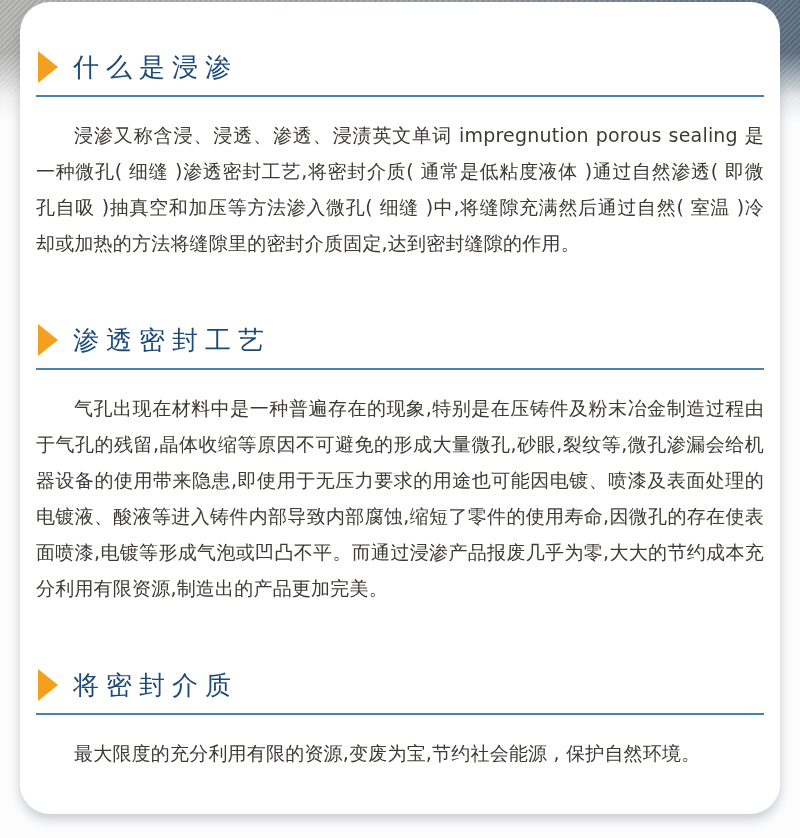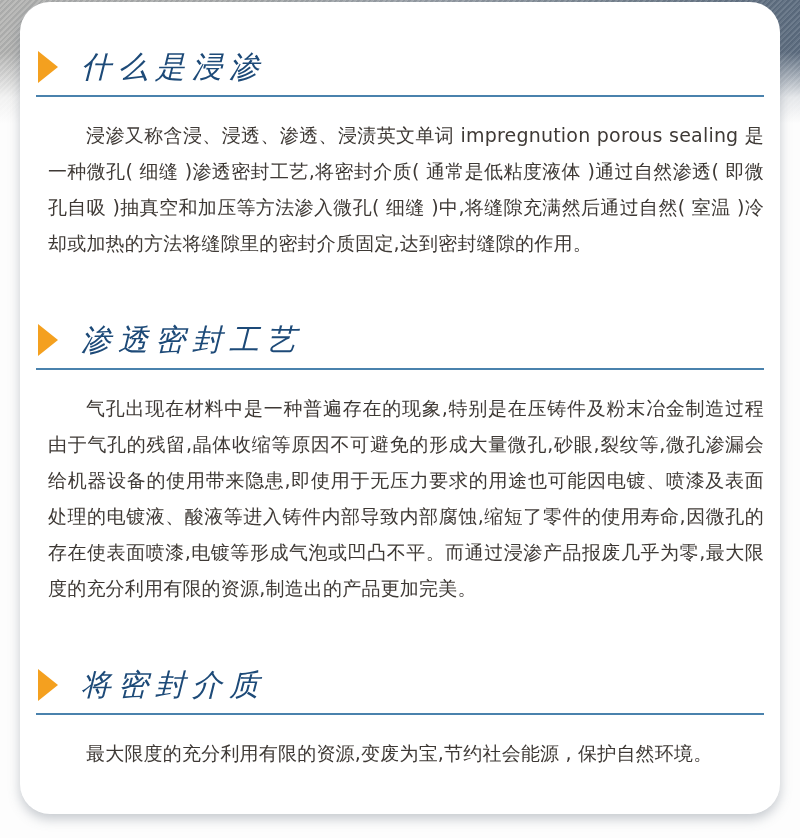--- a/index.html
+++ b/index.html
@@ -48,36 +48,35 @@
   }
   .tri {
     width: 20px;
     height: 32px;
     flex: 0 0 20px;
     margin-right: 11px;
     background: var(--accent-color, #f4a01f);
     clip-path: polygon(0 0, 100% 50%, 0 100%);
   }
   .sec-title {
-    margin: 12px;
-    font-size: 30px;
+    margin: 4px;
+    font-size: 26px;
     line-height: 38px;
     font-weight: 400;
     letter-spacing: 7px;
     color: var(--heading-color, #1d4a78);
     white-space: nowrap;
-    font-style: italic;
   }
   .rule {
     height: 2px;
     margin-top: 9px;
     background: var(--rule-color, #4a82ad);
   }
   .body-text {
-    margin: 20px 0 0 12px;
+    margin: 20px 0 0 0;
     font-size: 19px;
     line-height: 36px;
     letter-spacing: 0.2px;
     color: var(--body-color, #3e3935);
     text-align: justify;
     text-indent: 2em;
   }
 </style>
 </head>
 <body>
@@ -95,21 +94,21 @@
       <div class="rule"></div>
       <p class="body-text">浸渗又称含浸、浸透、渗透、浸渍英文单词 impregnution porous sealing 是一种微孔( 细缝 )渗透密封工艺,将密封介质( 通常是低粘度液体 )通过自然渗透( 即微孔自吸 )抽真空和加压等方法渗入微孔( 细缝 )中,将缝隙充满然后通过自然( 室温 )冷却或加热的方法将缝隙里的密封介质固定,达到密封缝隙的作用。</p>
     </section>
 
     <section class="sec">
       <div class="sec-head">
         <span class="tri"></span>
         <h2 class="sec-title">渗透密封工艺</h2>
       </div>
       <div class="rule"></div>
-      <p class="body-text">气孔出现在材料中是一种普遍存在的现象,特别是在压铸件及粉末冶金制造过程由于气孔的残留,晶体收缩等原因不可避免的形成大量微孔,砂眼,裂纹等,微孔渗漏会给机器设备的使用带来隐患,即使用于无压力要求的用途也可能因电镀、喷漆及表面处理的电镀液、酸液等进入铸件内部导致内部腐蚀,缩短了零件的使用寿命,因微孔的存在使表面喷漆,电镀等形成气泡或凹凸不平。而通过浸渗产品报废几乎为零,最大限度的充分利用有限的资源,制造出的产品更加完美。</p>
+      <p class="body-text">气孔出现在材料中是一种普遍存在的现象,特别是在压铸件及粉末冶金制造过程由于气孔的残留,晶体收缩等原因不可避免的形成大量微孔,砂眼,裂纹等,微孔渗漏会给机器设备的使用带来隐患,即使用于无压力要求的用途也可能因电镀、喷漆及表面处理的电镀液、酸液等进入铸件内部导致内部腐蚀,缩短了零件的使用寿命,因微孔的存在使表面喷漆,电镀等形成气泡或凹凸不平。而通过浸渗产品报废几乎为零,大大的节约成本充分利用有限资源,制造出的产品更加完美。</p>
     </section>
 
     <section class="sec">
       <div class="sec-head">
         <span class="tri"></span>
         <h2 class="sec-title">将密封介质</h2>
       </div>
       <div class="rule"></div>
       <p class="body-text">最大限度的充分利用有限的资源,变废为宝,节约社会能源 , 保护自然环境。</p>
     </section>

